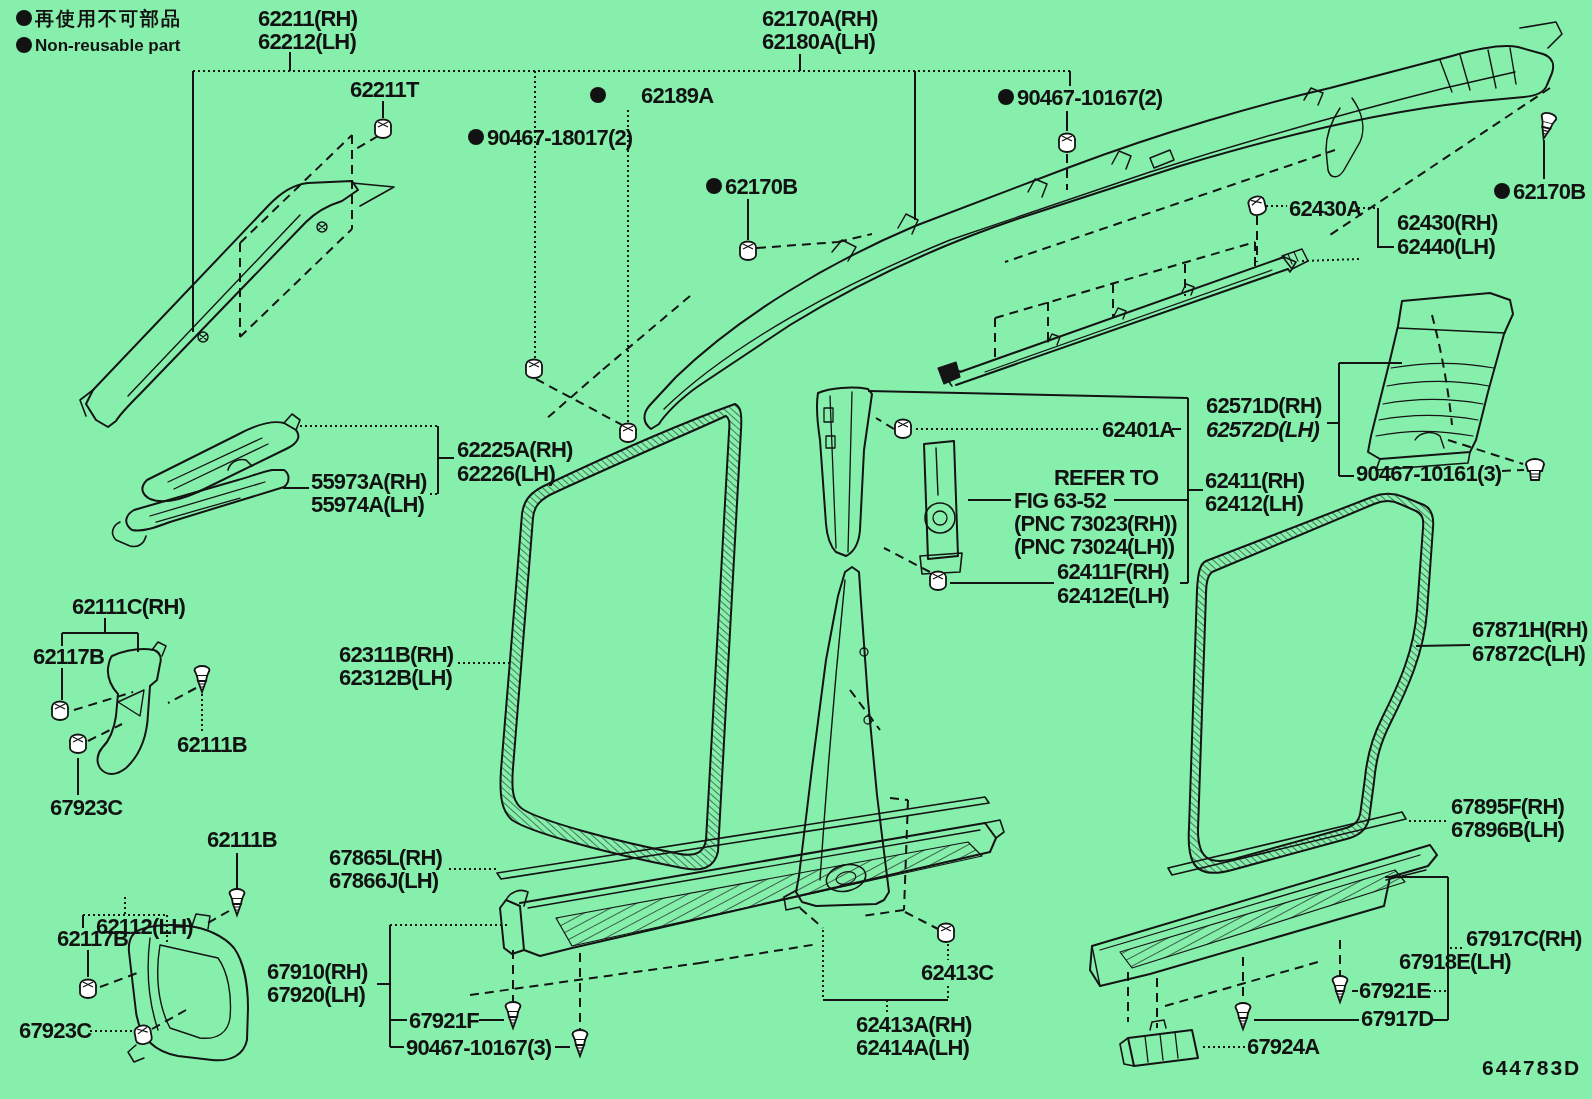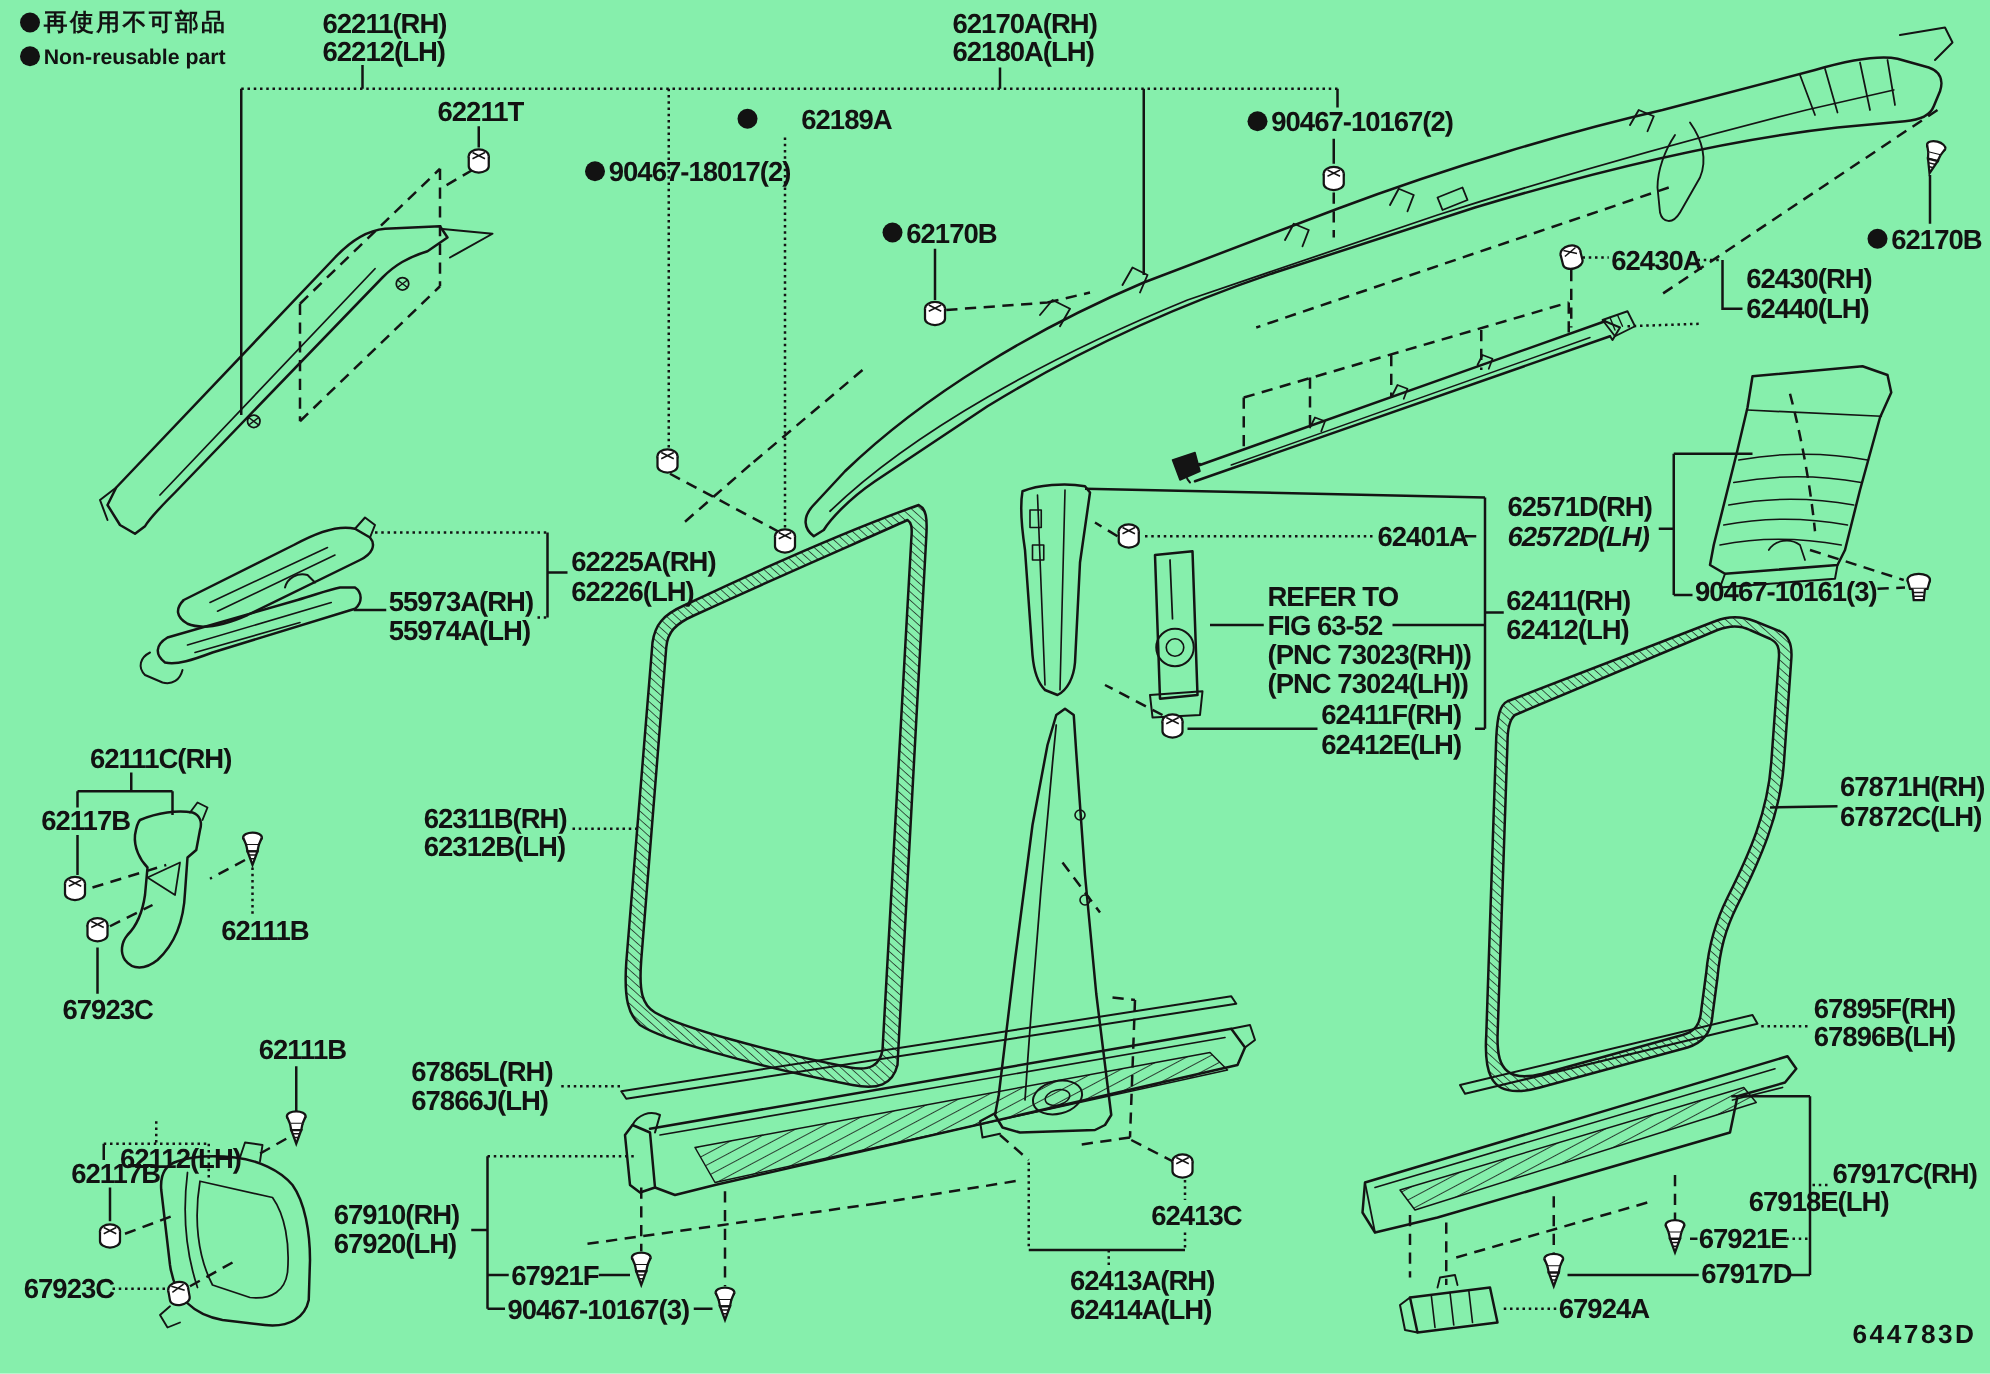--- a/index.html
+++ b/index.html
@@ -351,21 +351,21 @@
       </div>
       <div class="lbl" style="left: 1206px; top: 419px; font-style: italic;">
         <span>62572D(LH)</span>
       </div>
       <div class="lbl" style="left: 1356px; top: 463px;">
         <span>90467-10161(3)</span>
       </div>
       <div class="lbl" style="left: 1102px; top: 419px;">
         <span>62401A</span>
       </div>
-      <div class="lbl" style="left: 1014px; top: 467px;">
+      <div class="lbl" style="left: 1054px; top: 467px;">
         <span>REFER TO</span>
       </div>
       <div class="lbl" style="left: 1014px; top: 490px;">
         <span>FIG 63-52</span>
       </div>
       <div class="lbl" style="left: 1014px; top: 513px;">
         <span>(PNC 73023(RH))</span>
       </div>
       <div class="lbl" style="left: 1014px; top: 536px;">
         <span>(PNC 73024(LH))</span>

